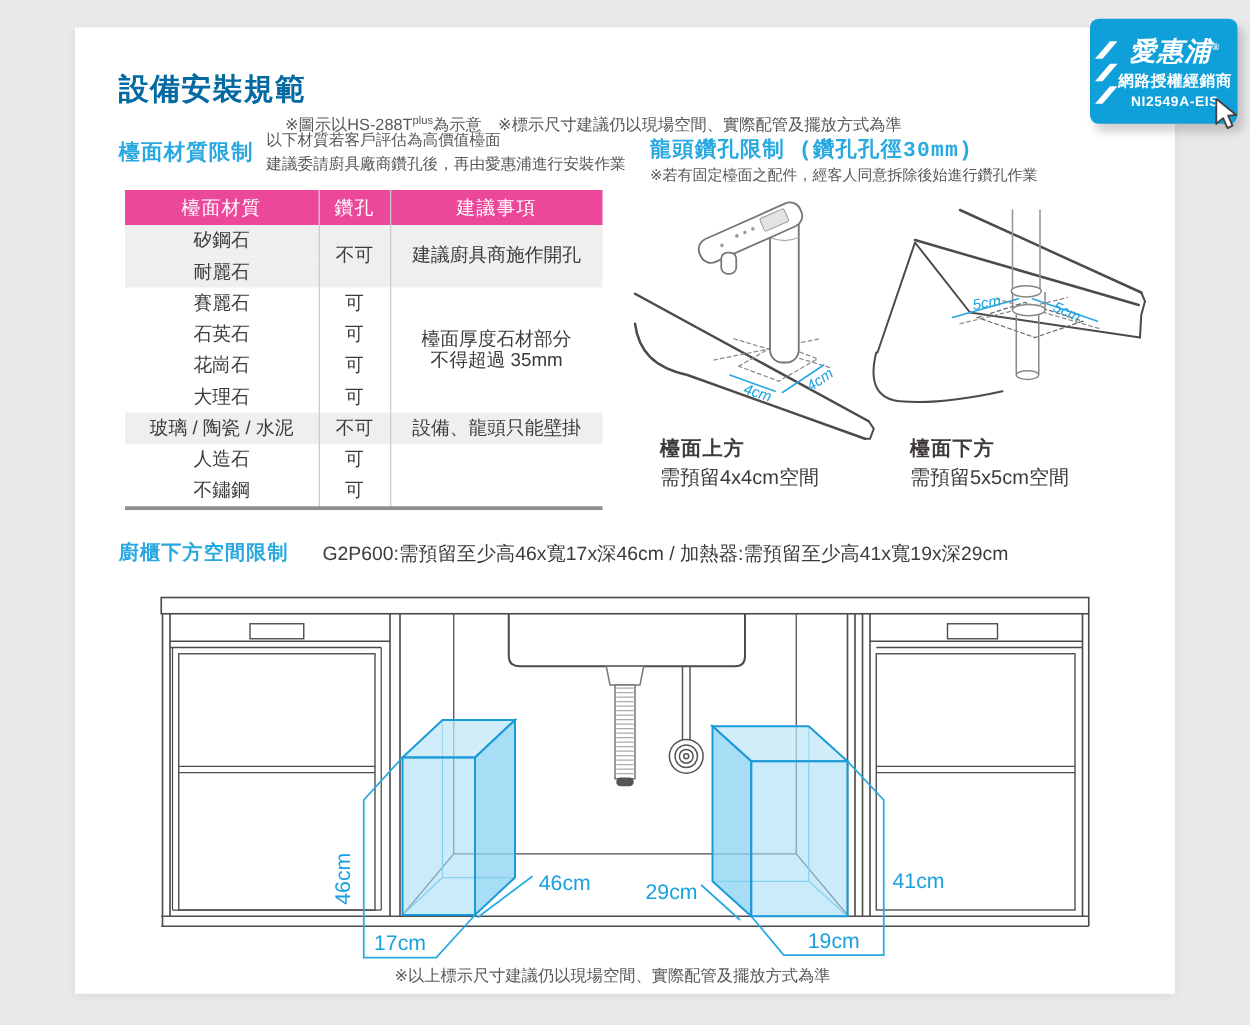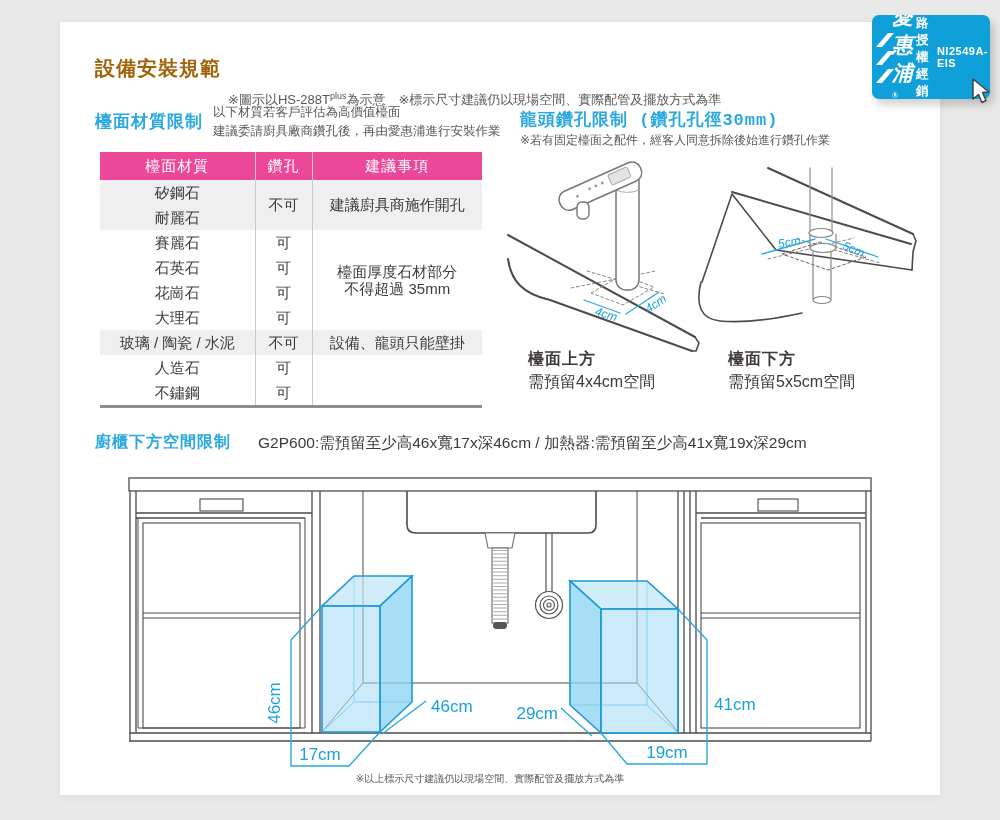--- a/index.html
+++ b/index.html
@@ -7,49 +7,49 @@
     width:1000px;height:820px;position:relative;overflow:hidden;
     background:#e9e9e9;
     font-family:"Liberation Sans","DejaVu Sans",sans-serif;
     color:#3e3a39;
   }
   #content{
     position:absolute;left:60px;top:22px;width:880px;height:773px;
     background:#ffffff;box-shadow:0 2px 8px rgba(0,0,0,0.06);
   }
   .abs{position:absolute;white-space:nowrap;}
-  .page-title{font-size:20px;font-weight:bold;color:#a16207;letter-spacing:1px;}
+  .page-title{font-size:24px;font-weight:bold;color:#0369a1;letter-spacing:1px;}
   .title-note{font-size:13px;color:#595757;}
   .title-note sup{font-size:9px;}
   .sec-head{font-size:17px;font-weight:bold;color:#29a9e0;letter-spacing:1px;}
   .sub-note{font-size:12.5px;color:#595757;}
   .cap-title{font-size:16px;font-weight:bold;color:#3e3a39;letter-spacing:1px;}
   .cap-desc{font-size:16px;color:#3e3a39;}
   .spec-line{font-size:15.5px;color:#3e3a39;font-weight:500;}
-  .foot-note{font-size:10px;color:#595757;text-align:center;}
+  .foot-note{font-size:13px;color:#595757;text-align:center;}
 
   
   table.mat{border-collapse:collapse;table-layout:fixed;
     border-bottom:3px solid #8f8d8d;font-size:15px;color:#3e3a39;}
   table.mat th{background:#ec4899;color:#fff;font-weight:normal;height:26px;
     font-size:15px;letter-spacing:1px;}
   table.mat td{height:25px;text-align:center;padding:0;line-height:1.15;}
   table.mat .c2,table.mat .c3{border-left:1px solid #c9c9c9;}
   table.mat tr.shade td{background:#efefef;}
   table.mat .adv2{font-size:15px;}
 
   
   #badge{
     position:absolute;left:872px;top:15px;width:118px;height:84px;
     background:#0f9fd9;border-radius:7px;
     box-shadow:4px 6px 8px rgba(0,0,0,0.18);
     color:#fff;overflow:hidden;
   }
   #badge .btxt{position:absolute;left:20px;top:0;width:96px;height:100%;
-    display:flex;flex-direction:row;align-items:center;justify-content:center;gap:2px;}
+    display:flex;flex-direction:column;align-items:center;justify-content:center;gap:2px;}
   #badge .brand{font-size:21px;font-weight:bold;font-style:italic;letter-spacing:1px;
     font-family:"Liberation Serif","DejaVu Serif",serif;}
   #badge .brand .reg{font-size:8px;font-style:normal;vertical-align:super;}
   #badge .l1{font-size:12.5px;font-weight:bold;letter-spacing:0.5px;}
   #badge .l2{font-size:11px;font-weight:bold;letter-spacing:0.5px;}
 
   svg text.dim{font-size:17px;fill:#1aa0dd;}
   svg text.dim-sm{font-size:12px;fill:#1aa0dd;font-style:italic;}
 </style>
 </head>

